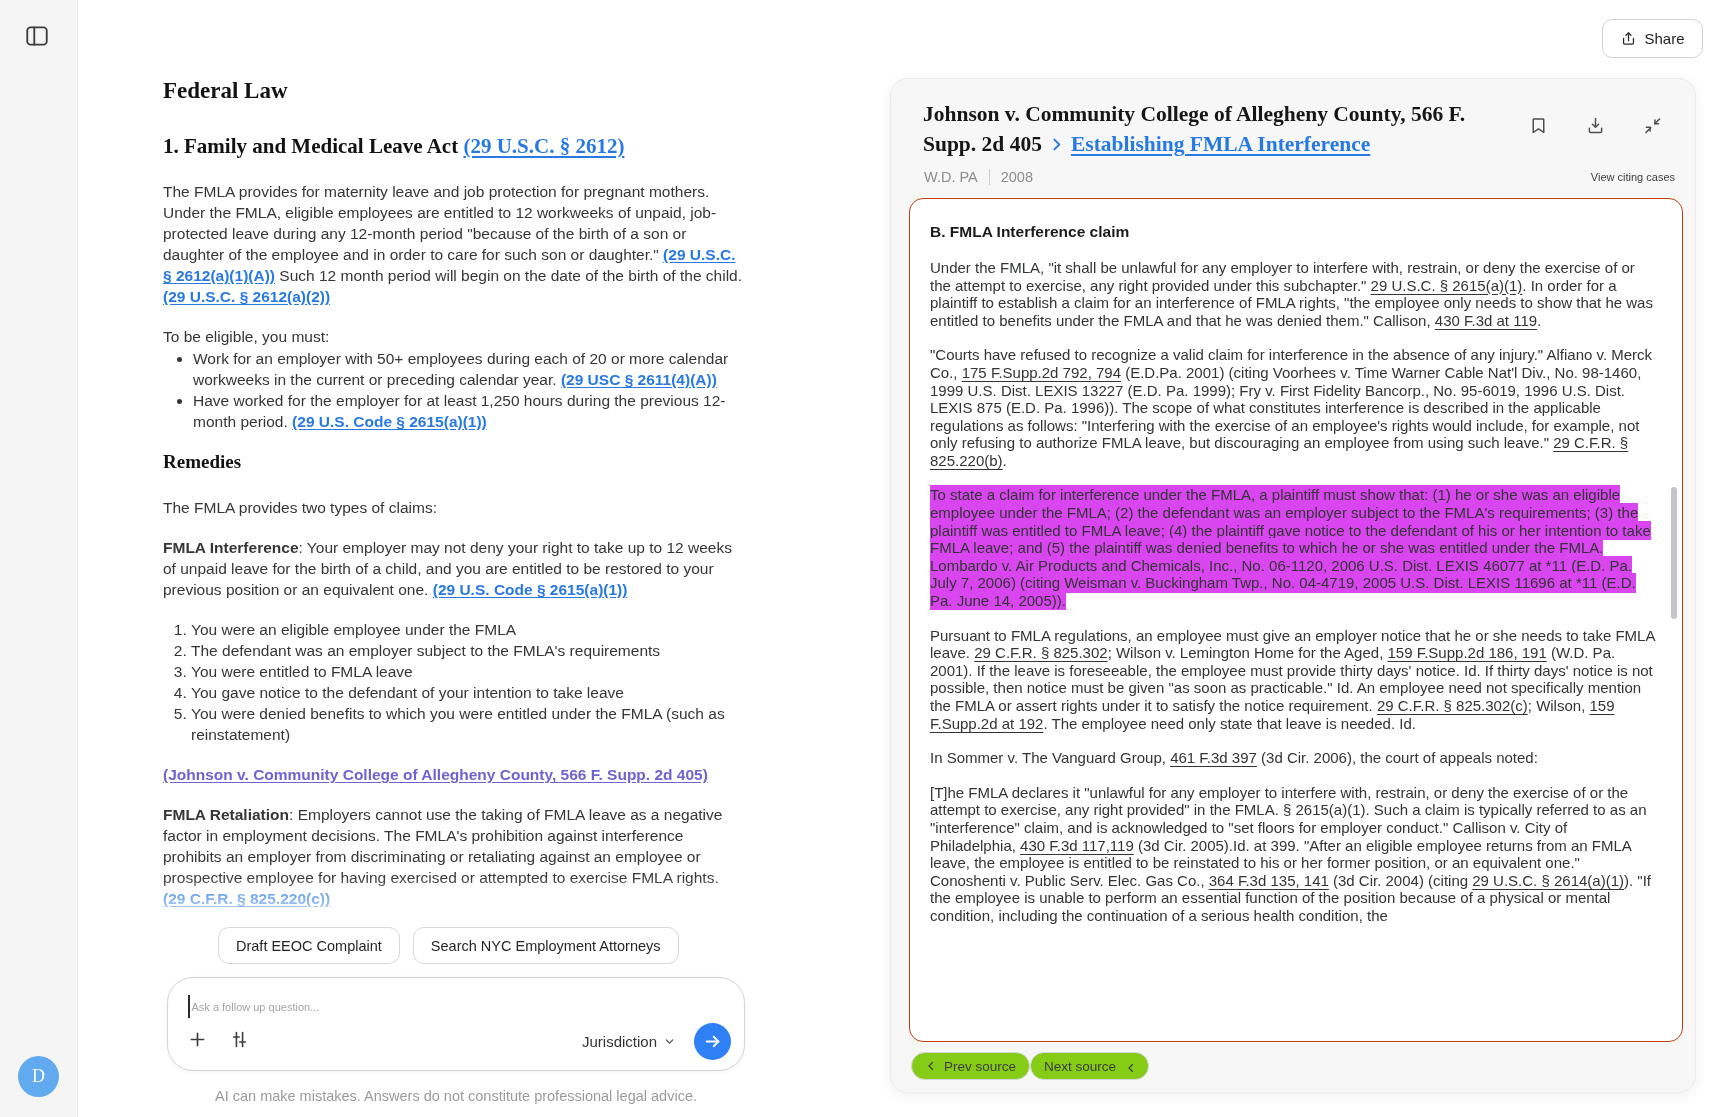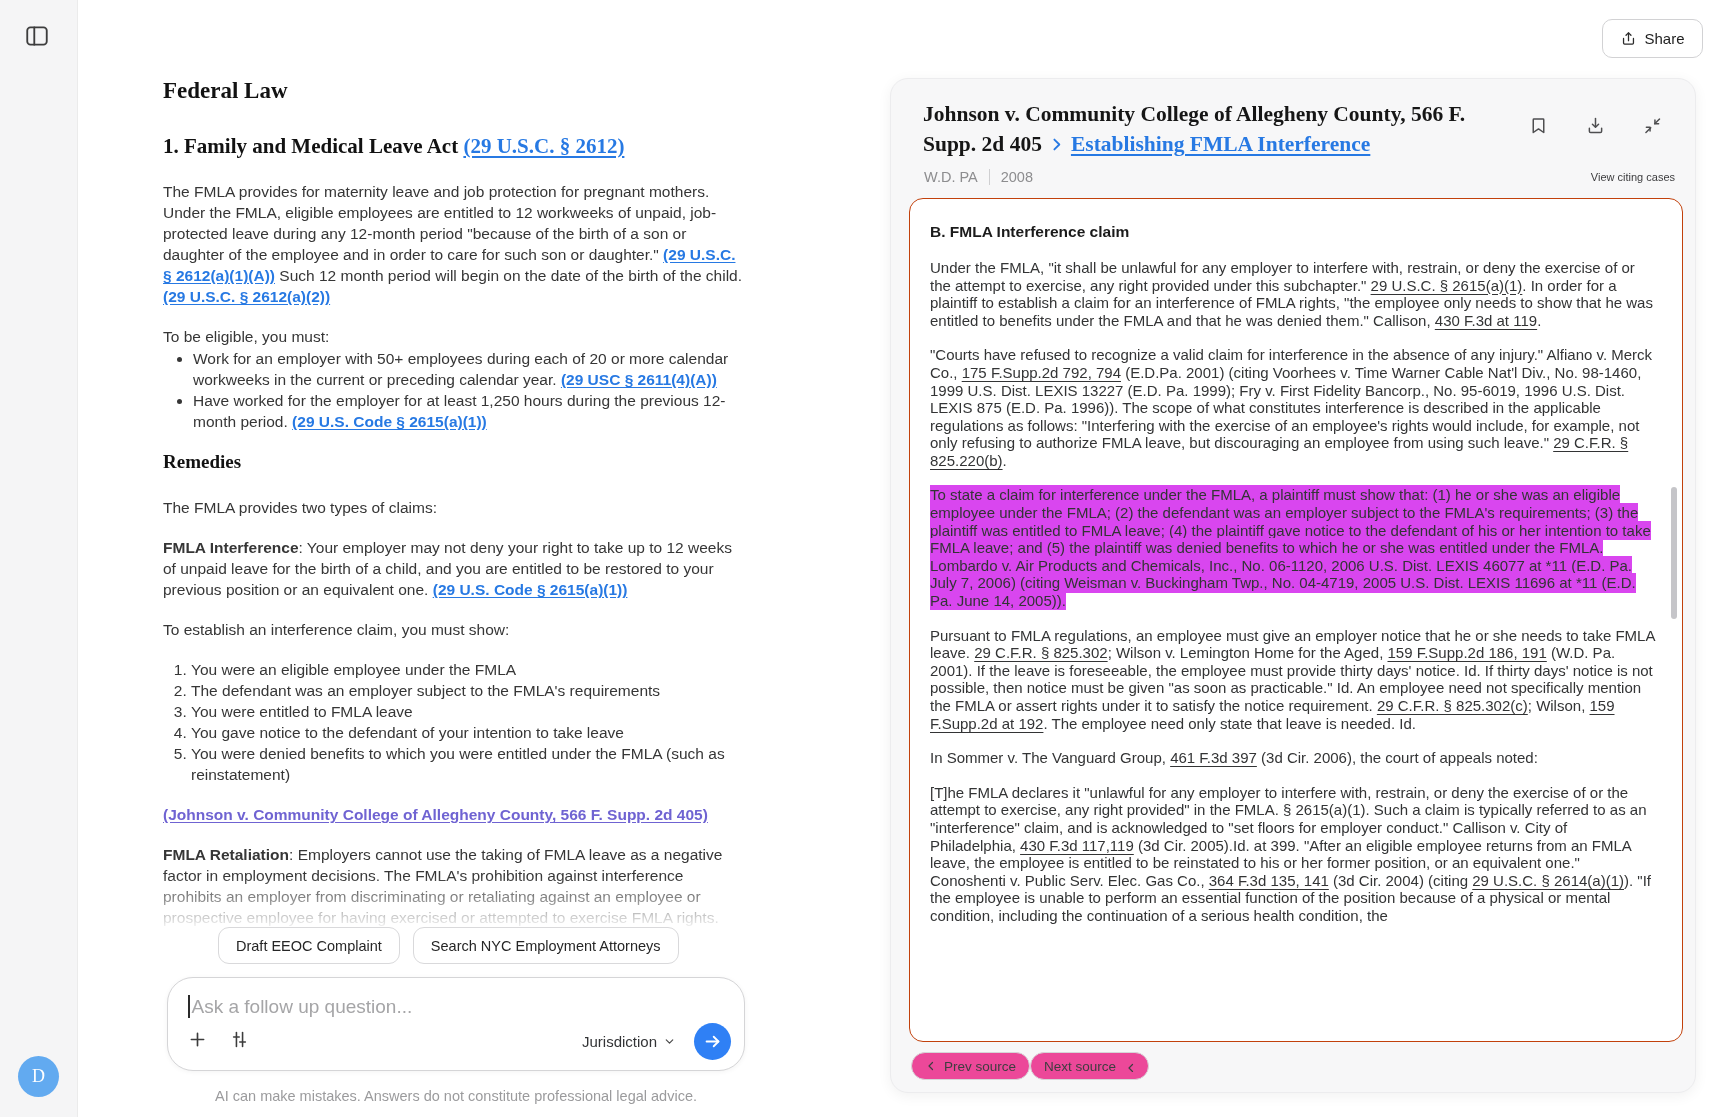--- a/index.html
+++ b/index.html
@@ -39,21 +39,21 @@
   ol.a-ol li { font-size:15.5px; line-height:21px; color:#363636; }
 
   
   .chips { position:absolute; left:218px; top:927px; display:flex; gap:13px; }
   .chip { height:37px; padding:0 17px; border:1px solid #d9d9db; border-radius:11px; background:#fff; font-size:14.5px; color:#262626; display:flex; align-items:center; cursor:pointer; font-family:inherit; white-space:nowrap; }
 
   
   .composer { position:absolute; left:167px; top:977px; width:578px; height:94px; background:#fff; border:1px solid #d5d5d7; border-radius:26px; box-shadow:0 1px 5px rgba(0,0,0,0.05); }
   .ph-row { position:absolute; left:20px; top:17px; display:flex; align-items:center; }
   .caret { width:1.5px; height:23px; background:#2a2a2a; margin-right:2px; }
-  .placeholder { font-size:19px; color:#a5a5a7;text-align:right; }
+  .placeholder { font-size:11px; color:#a5a5a7;text-align:right; }
   .ctl-row { position:absolute; left:16px; right:13px; bottom:10px; height:38px; display:flex; align-items:center; }
   .icon-btn { background:none; border:none; color:#3c3c3c; width:26px; height:26px; padding:0; cursor:pointer; }
   .icon-btn svg { width:21px; height:21px; }
   .icon-btn + .icon-btn { margin-left:16px; }
   .ctl-spacer { flex:1; }
   .jur-btn { display:flex; align-items:center; gap:6px; background:none; border:none; font-size:15px; color:#333436; cursor:pointer; font-family:inherit; margin-right:18px; }
   .jur-btn svg { width:13px; height:13px; color:#4a4a4a; }
   .send-btn { width:37px; height:37px; border-radius:50%; background:#2f80f5; border:none; display:flex; align-items:center; justify-content:center; cursor:pointer; }
   .send-btn svg { width:19px; height:19px; }
 
@@ -76,21 +76,21 @@
   .view-citing { margin-left:auto; font-size:11px; font-weight:500; color:#3c3c3e; background:none; border:none; cursor:pointer; font-family:inherit; }
 
   .doc-card { position:relative; flex:1; background:#fff; border:1px solid #c2410c; border-radius:14px; overflow:hidden; padding:24px 26px 0 20px; }
   .doc-h { font-size:15.5px; font-weight:700; color:#1b1b1b; margin:0 0 18px; }
   .doc-p { font-size:15px; line-height:17.6px; color:#333435; margin:0 0 17px; max-width:732px; }
   .doc-p .seg-u { text-decoration:underline; text-underline-offset:2.5px; }
   .doc-p.hl span { background:#d946ef; padding:1.1px 0; }
   .scroll-thumb { position:absolute; right:5px; top:288px; width:6px; height:132px; border-radius:3px; background:#c5c5c9; }
 
   .panel-footer { display:flex; align-items:center; padding:10px 4px 6px 2px; }
-  .src-btn { height:28px; padding:0 13px; border:1px solid #d6d6d8; border-radius:15px; background:#ec4899; font-size:13.5px; color:#3e3e40; display:flex; align-items:center; gap:7px; cursor:pointer; font-family:inherit; }
+  .src-btn { height:28px; padding:0 13px; border:1px solid #d6d6d8; border-radius:15px; background:#84cc16; font-size:13.5px; color:#3e3e40; display:flex; align-items:center; gap:7px; cursor:pointer; font-family:inherit; }
   .src-btn svg { width:12px; height:12px; }
   .footer-center { flex:1; text-align:center; font-size:14.5px; font-weight:700; color:#2a2a2c; }
 </style>
 </head>
 <body>
 
 <div class="app">
 
   <aside class="sidebar">
     <button class="toggle-btn">
@@ -121,21 +121,20 @@
       <h2 class="h-serif2"><span>1. Family and Medical Leave Act </span><a>(29 U.S.C. § 2612)</a></h2>
       <p class="a-p"><span>The FMLA provides for maternity leave and job protection for pregnant mothers. Under the FMLA, eligible employees are entitled to 12 workweeks of unpaid, job-protected leave during any 12-month period "because of the birth of a son or daughter of the employee and in order to care for such son or daughter." </span><a class="seg-bl">(29 U.S.C. § 2612(a)(1)(A))</a><span> Such 12 month period will begin on the date of the birth of the child. </span><a class="seg-bl">(29 U.S.C. § 2612(a)(2))</a></p>
       <p class="a-p tight">To be eligible, you must:</p>
       <ul class="a-ul">
           <li><span>Work for an employer with 50+ employees during each of 20 or more calendar workweeks in the current or preceding calendar year. </span><a class="seg-bl">(29 USC § 2611(4)(A))</a></li>
           <li><span>Have worked for the employer for at least 1,250 hours during the previous 12-month period. </span><a class="seg-bl">(29 U.S. Code § 2615(a)(1))</a></li>
         </ul>
       <h3 class="h-serif3">Remedies</h3>
       <p class="a-p">The FMLA provides two types of claims:</p>
       <p class="a-p"><span class="seg-b">FMLA Interference</span><span>: Your employer may not deny your right to take up to 12 weeks of unpaid leave for the birth of a child, and you are entitled to be restored to your previous position or an equivalent one. </span><a class="seg-bl">(29 U.S. Code § 2615(a)(1))</a></p>
-      <p class="a-p">To establish an interference claim, you must show:</p>
       <ol class="a-ol">
           <li>You were an eligible employee under the FMLA</li>
           <li>The defendant was an employer subject to the FMLA's requirements</li>
           <li>You were entitled to FMLA leave</li>
           <li>You gave notice to the defendant of your intention to take leave</li>
           <li>You were denied benefits to which you were entitled under the FMLA (such as reinstatement)</li>
         </ol>
       <p class="a-p"><a class="seg-pl">(Johnson v. Community College of Allegheny County, 566 F. Supp. 2d 405)</a></p>
       <p class="a-p"><span class="seg-b">FMLA Retaliation</span><span>: Employers cannot use the taking of FMLA leave as a negative factor in employment decisions. The FMLA's prohibition against interference prohibits an employer from discriminating or retaliating against an employee or prospective employee for having exercised or attempted to exercise FMLA rights. </span><a class="seg-bl">(29 C.F.R. § 825.220(c))</a></p>
 

